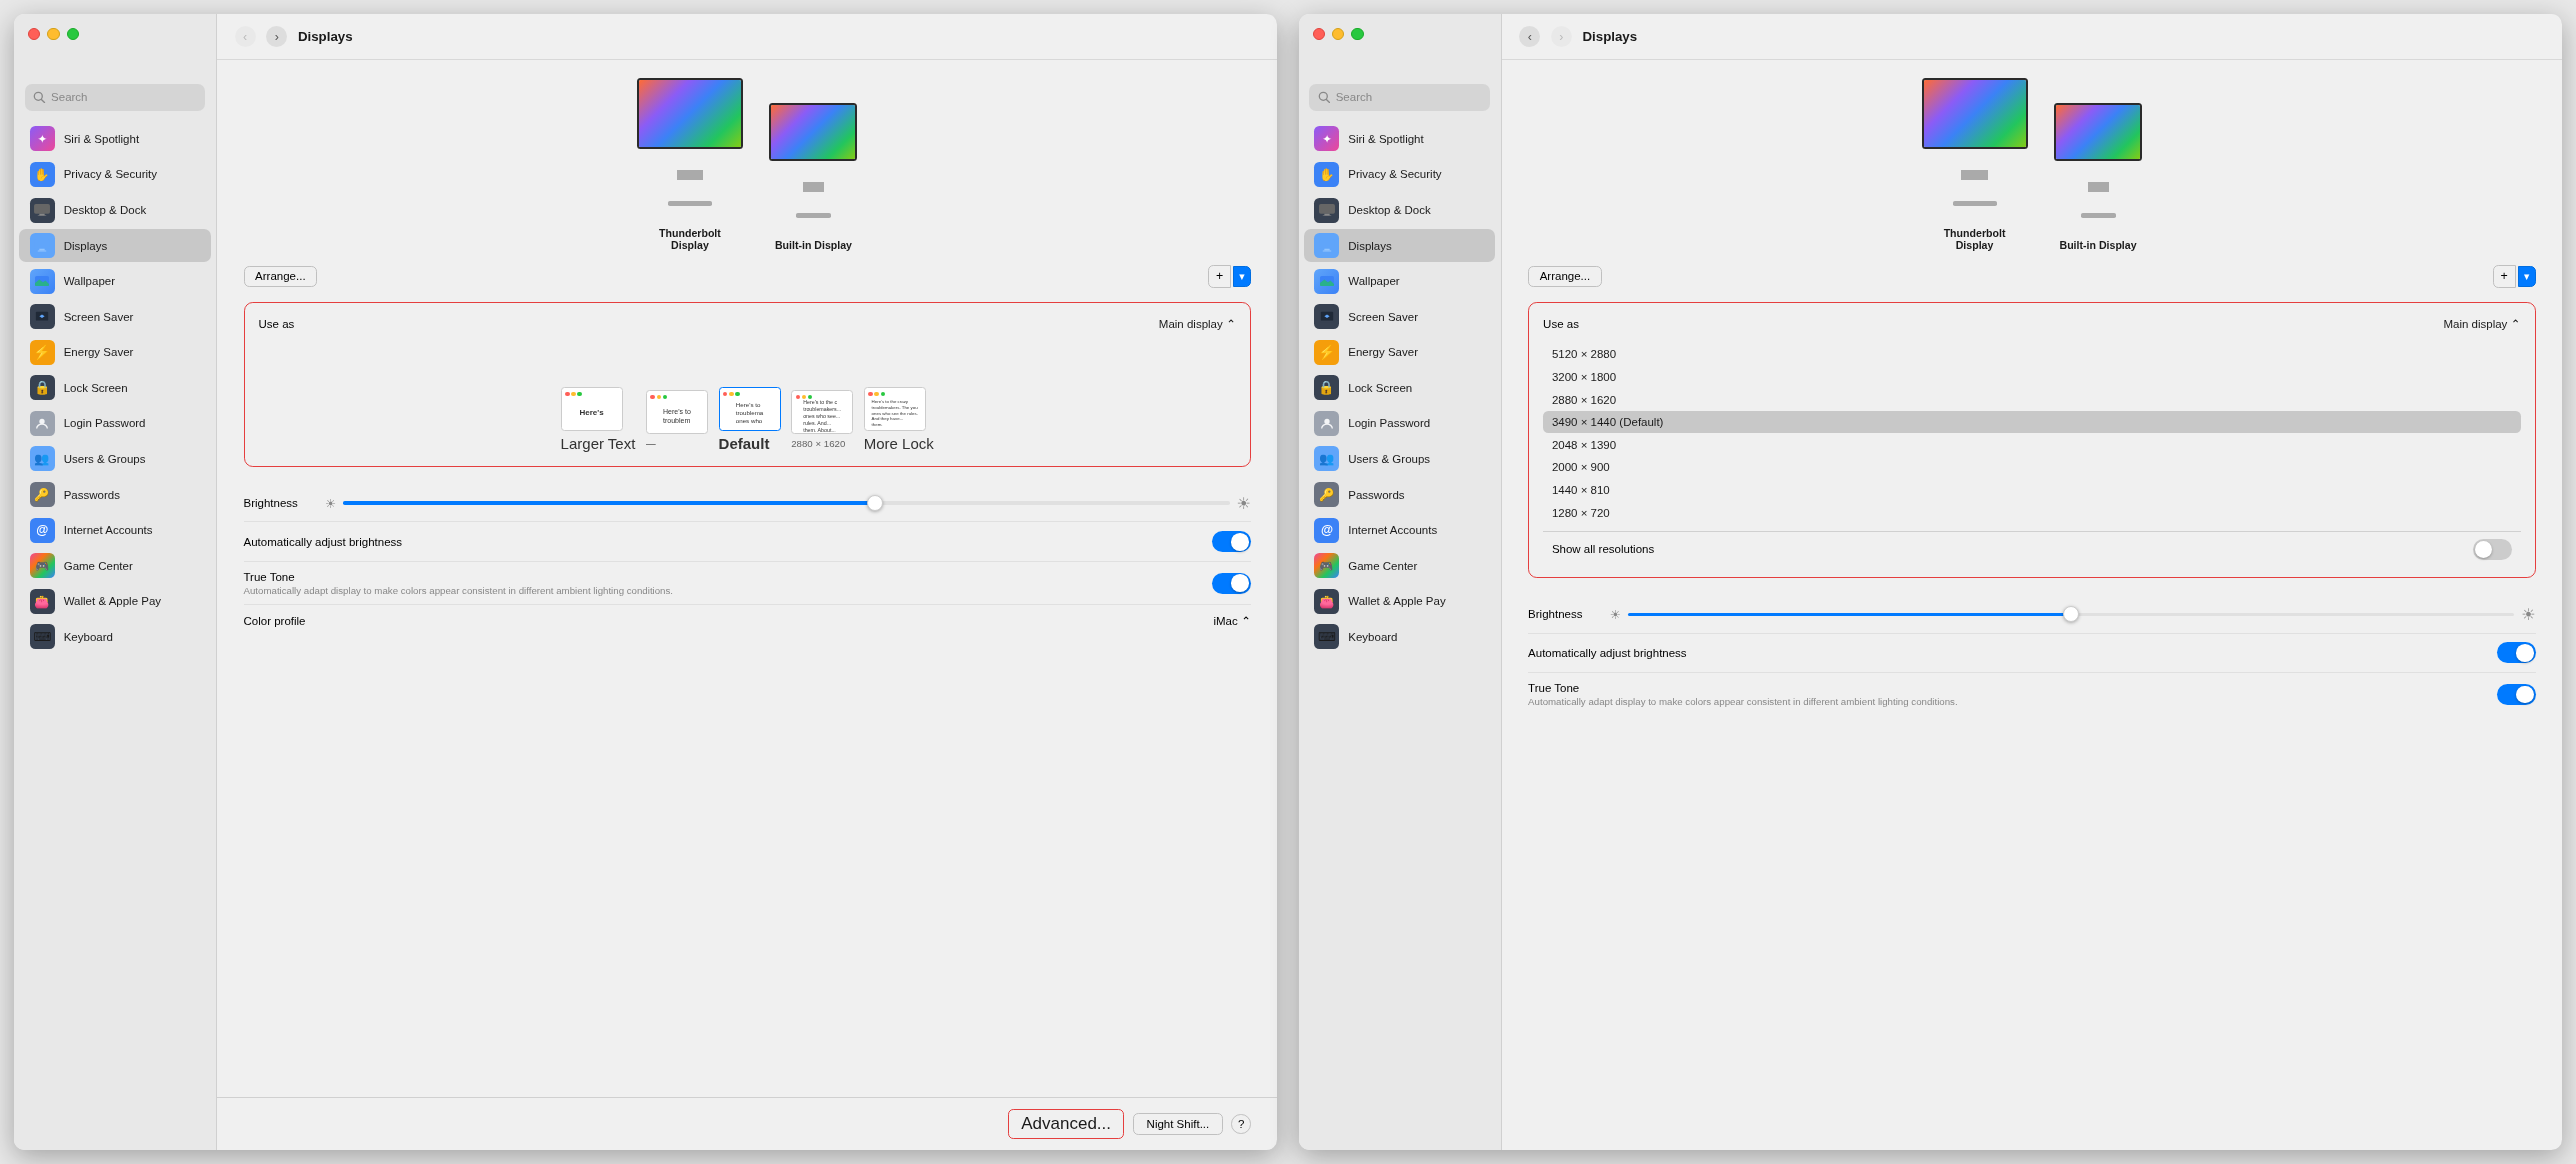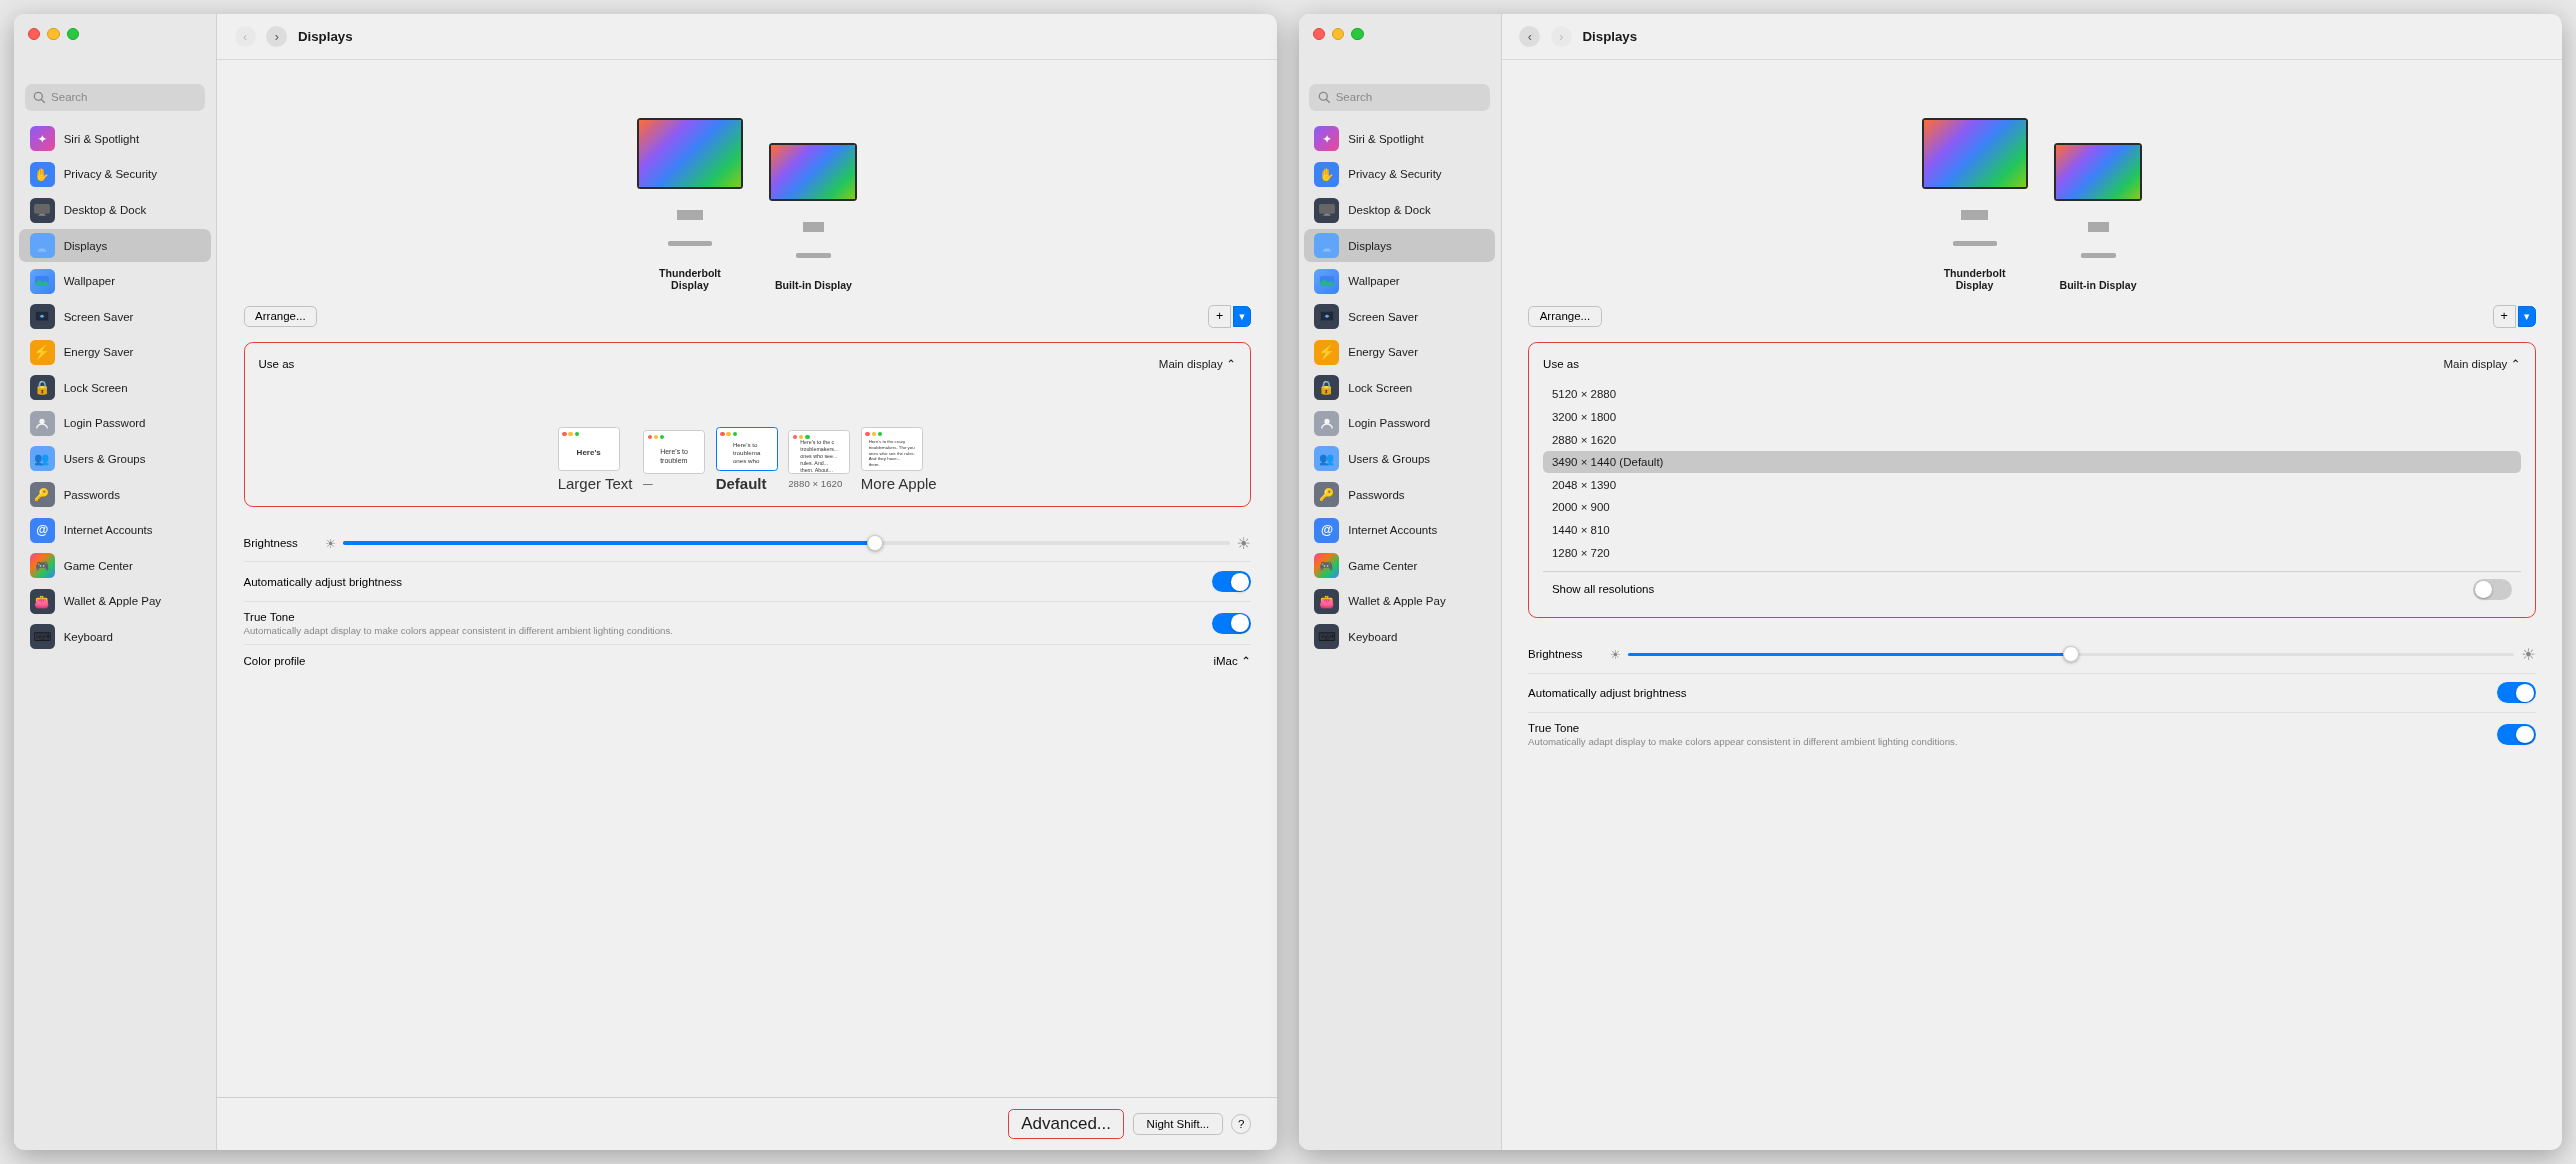--- a/index.html
+++ b/index.html
@@ -116,21 +116,20 @@
       justify-content: center;
       align-items: flex-end;
       gap: 26.5px;
       margin-bottom: 14px;
     }
     .display-item {
       display: flex;
       flex-direction: column;
       align-items: center;
       gap: 21px;
-      margin-top: 40px;
     }
     .display-monitor {
       position: relative;
       background: #2a2a2a;
       border-radius: 3.5px;
       border: 2.7px solid #2a2a2a;
       overflow: hidden;
     }
     .display-monitor.large { width: 106px; height: 71px; }
     .display-monitor.small { width: 88px; height: 58px; }
@@ -635,21 +634,21 @@
 
           <div class="scale-option">
             <div class="scale-preview">
               <div class="preview-dots">
                 <div class="preview-dot" style="background:#ff5f57;"></div>
                 <div class="preview-dot" style="background:#febc2e;"></div>
                 <div class="preview-dot" style="background:#28c840;"></div>
               </div>
               <div class="preview-text" style="margin-top:8.8px;font-size:4.4px;">Here's to the crazy<br>troublemakers. The you<br>ones who see the rules.<br>And they have...<br>them.</div>
             </div>
-            <span class="scale-label">More Apple</span>
+            <span class="scale-label">More Lock</span>
           </div>
         </div>
       </div>
 
       <div class="brightness-row">
         <span class="brightness-label">Brightness</span>
         <div class="slider-container">
           <span class="sun-icon">☀</span>
           <div class="slider-track">
             <div class="slider-fill" style="width:60%;"></div>

